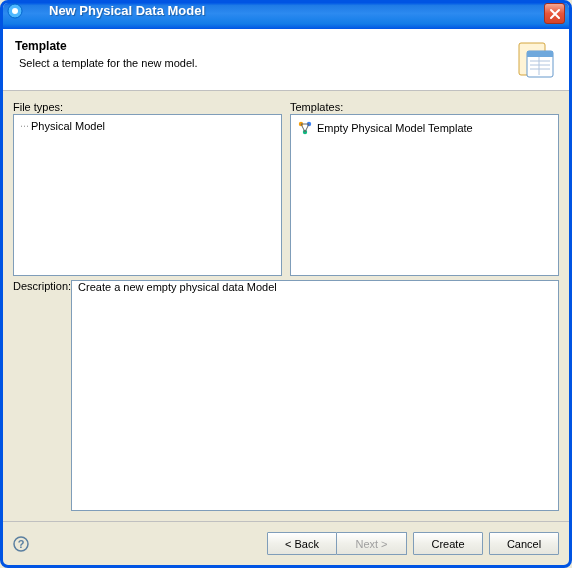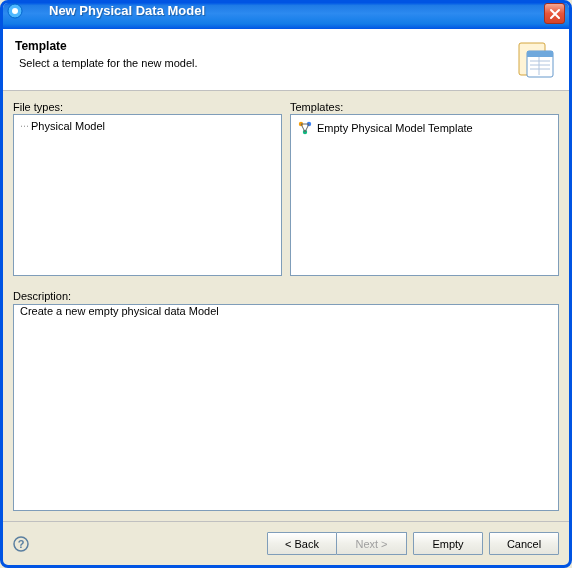--- a/index.html
+++ b/index.html
@@ -144,23 +144,23 @@
     }
     .template-icon {
       width: 16px;
       height: 16px;
       margin-right: 4px;
       display: inline-flex;
       align-items: center;
       justify-content: center;
     }
     .desc-section {
-      margin-top: 14px;
-      display: flex;
-      flex-direction: column;
+      margin-top: 4px;
+      display: flex;
+      flex-direction: row;
       flex: 1;
     }
     .desc-label {
       font-size: 11px;
       margin-bottom: 2px;
     }
     .desc-box {
       flex: 1;
       background: white;
       border: 1px solid #7f9db9;
@@ -312,16 +312,16 @@
       <svg viewBox="0 0 16 16">
           <circle cx="8" cy="8" r="7" fill="none" stroke="#5a7fa0" stroke-width="1.5"></circle>
           <text x="8" y="12" text-anchor="middle" font-size="11" font-weight="bold" fill="#5a7fa0">?</text>
         </svg>
     </span>
     <div class="footer-spacer"></div>
     <div class="btn-group">
       <button class="btn">&lt; Back</button>
       <button class="btn" disabled="">Next &gt;</button>
     </div>
-    <button class="btn">Empty</button>
+    <button class="btn">Create</button>
     <button class="btn">Cancel</button>
   </div>
 </div>
 
 </body></html>

